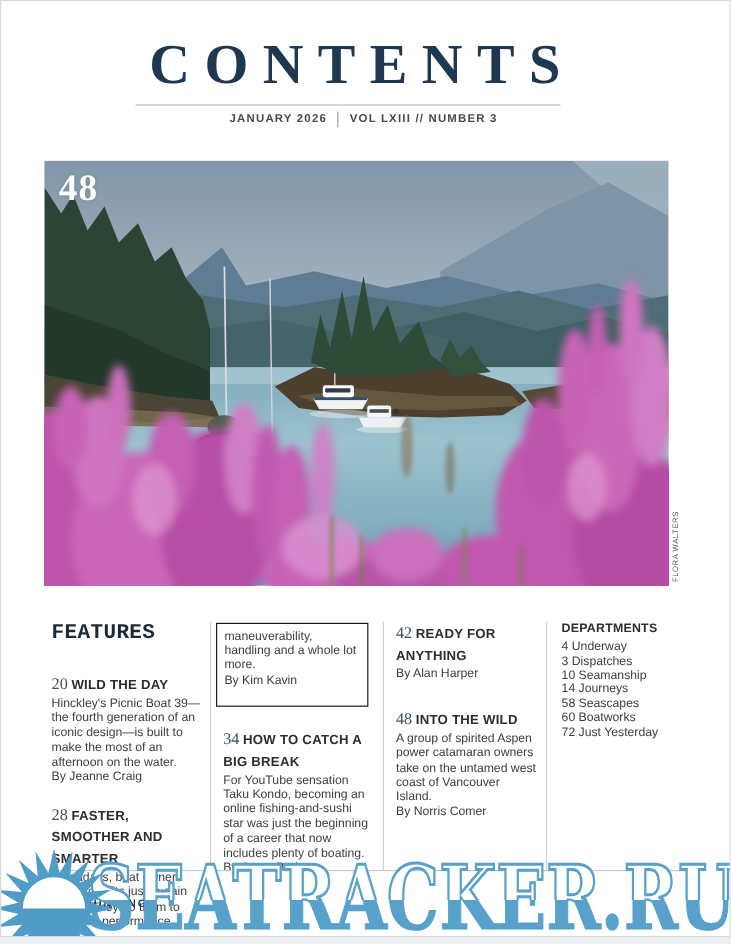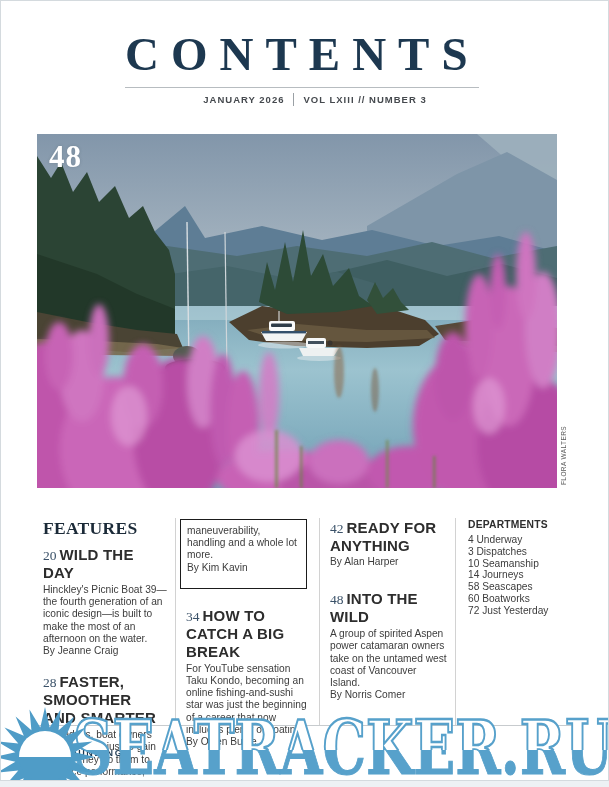--- a/index.html
+++ b/index.html
@@ -1,43 +1,43 @@
 <!DOCTYPE html>
 <html><head>
 <meta charset="utf-8">
 <style>
   html,body{margin:0;padding:0}
   body{width:609px;height:787px;background:#edf1f4;overflow:hidden;font-family:"Liberation Sans",sans-serif;-webkit-font-smoothing:antialiased}
   .page{position:relative;width:609px;height:781px;background:#ffffff;border:1px solid #d4dade;box-sizing:border-box;overflow:hidden}
 
   
-  .masthead{position:absolute;left:124px;top:28px;width:354px;text-align:left}
+  .masthead{position:absolute;left:112px;top:28px;width:354px;text-align:right}
   .mag-title{font-family:"Liberation Serif",serif;font-weight:bold;font-size:47px;line-height:1.1;letter-spacing:12px;margin-right:-12px;color:#1d3850;white-space:nowrap}
   .mast-rule{border:none;border-top:1px solid #b7bcc0;margin:6px 0 0 0}
   .issue-line{margin-top:5px;display:flex;justify-content:center;align-items:center;gap:9px;padding-left:26px;font-size:9.5px;font-weight:bold;letter-spacing:1px;color:#45494e;white-space:nowrap}
   .issue-sep{width:1px;height:13px;background:#9aa0a5}
 
   
   .photo{position:absolute;left:36px;top:133px;width:520px;height:354px;overflow:hidden;background:#9fb2bf}
   .photo svg{display:block;width:100%;height:100%}
   .photo-num{position:absolute;left:12px;top:5px;font-family:"Liberation Serif",serif;font-weight:bold;font-size:31px;color:#ffffff;letter-spacing:1px;text-shadow:0 0 3px rgba(60,70,80,.25)}
   .photo-credit{position:absolute;left:559px;top:400px;height:84px;font-size:6.5px;letter-spacing:.4px;color:#5a5a5a;writing-mode:vertical-rl;transform:rotate(180deg);white-space:nowrap}
 
   
   .features{position:absolute;left:38px;top:517px;width:533px;height:207px;display:flex;align-items:stretch}
   .col{box-sizing:border-box}
   .c1{width:136px;padding:0 8px 0 4px}
   .c2{width:144px;border-left:1px solid #d2d2d2;padding:1px 8px 0 10px}
   .c3{width:136px;border-left:1px solid #d2d2d2;padding:1px 6px 0 10px}
   .c4{width:117px;border-left:1px solid #d2d2d2;padding:1px 0 0 12px}
-  .features-h{font-family:Liberation Serif, serif;font-weight:bold;font-size:17.5px;letter-spacing:.3px;color:#1b2a38;margin:0 0 7px 0}
+  .features-h{font-family:Liberation Mono, monospace;font-weight:bold;font-size:17.5px;letter-spacing:.3px;color:#1b2a38;margin:0 0 23px 0}
   .art{margin-bottom:16px}
   .art-head{margin-bottom:1px}
   .num{font-family:"Liberation Serif",serif;font-size:13.5px;color:#3a5168;margin-right:3px}
-  .at{font-weight:bold;font-size:15px;color:#2d2d2d;letter-spacing:.2px;line-height:13px}
+  .at{font-weight:bold;font-size:11px;color:#2d2d2d;letter-spacing:.2px;line-height:13px}
   .ab{font-size:10.2px;line-height:12.2px;color:#3c3c3c;margin-top:2px}
   .by{font-size:10.2px;line-height:12.2px;color:#3c3c3c}
   .boxed{border:1.5px solid #1b1b1b;padding:5px 6px 14px 6px;margin:0 4px 18px -6px}
   .dept-h{font-weight:bold;font-size:10.3px;color:#2d2d2d;letter-spacing:.2px;margin-bottom:4px}
   .dept-item{font-size:10.2px;line-height:11.8px;color:#3c3c3c}
   .cover-box{border:1.5px solid #1b1b1b;padding:5px 6px 6px 6px;margin:9px 0 0 -4px}
   .cover-h{font-weight:bold;font-size:10.3px;color:#2d2d2d;margin-bottom:2px}
   .cover-b{font-size:10.2px;line-height:12.2px;color:#3c3c3c}
 
   

